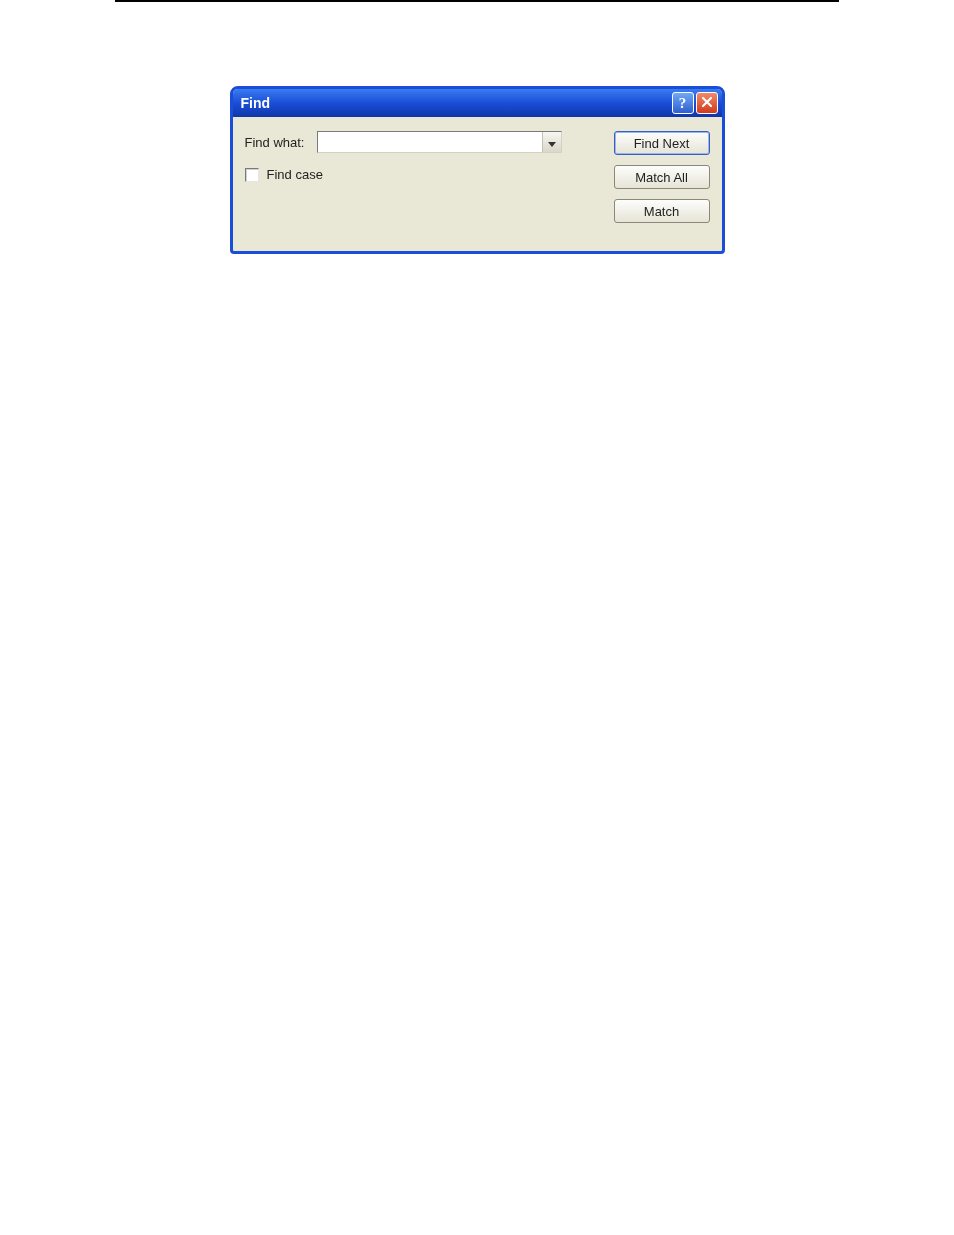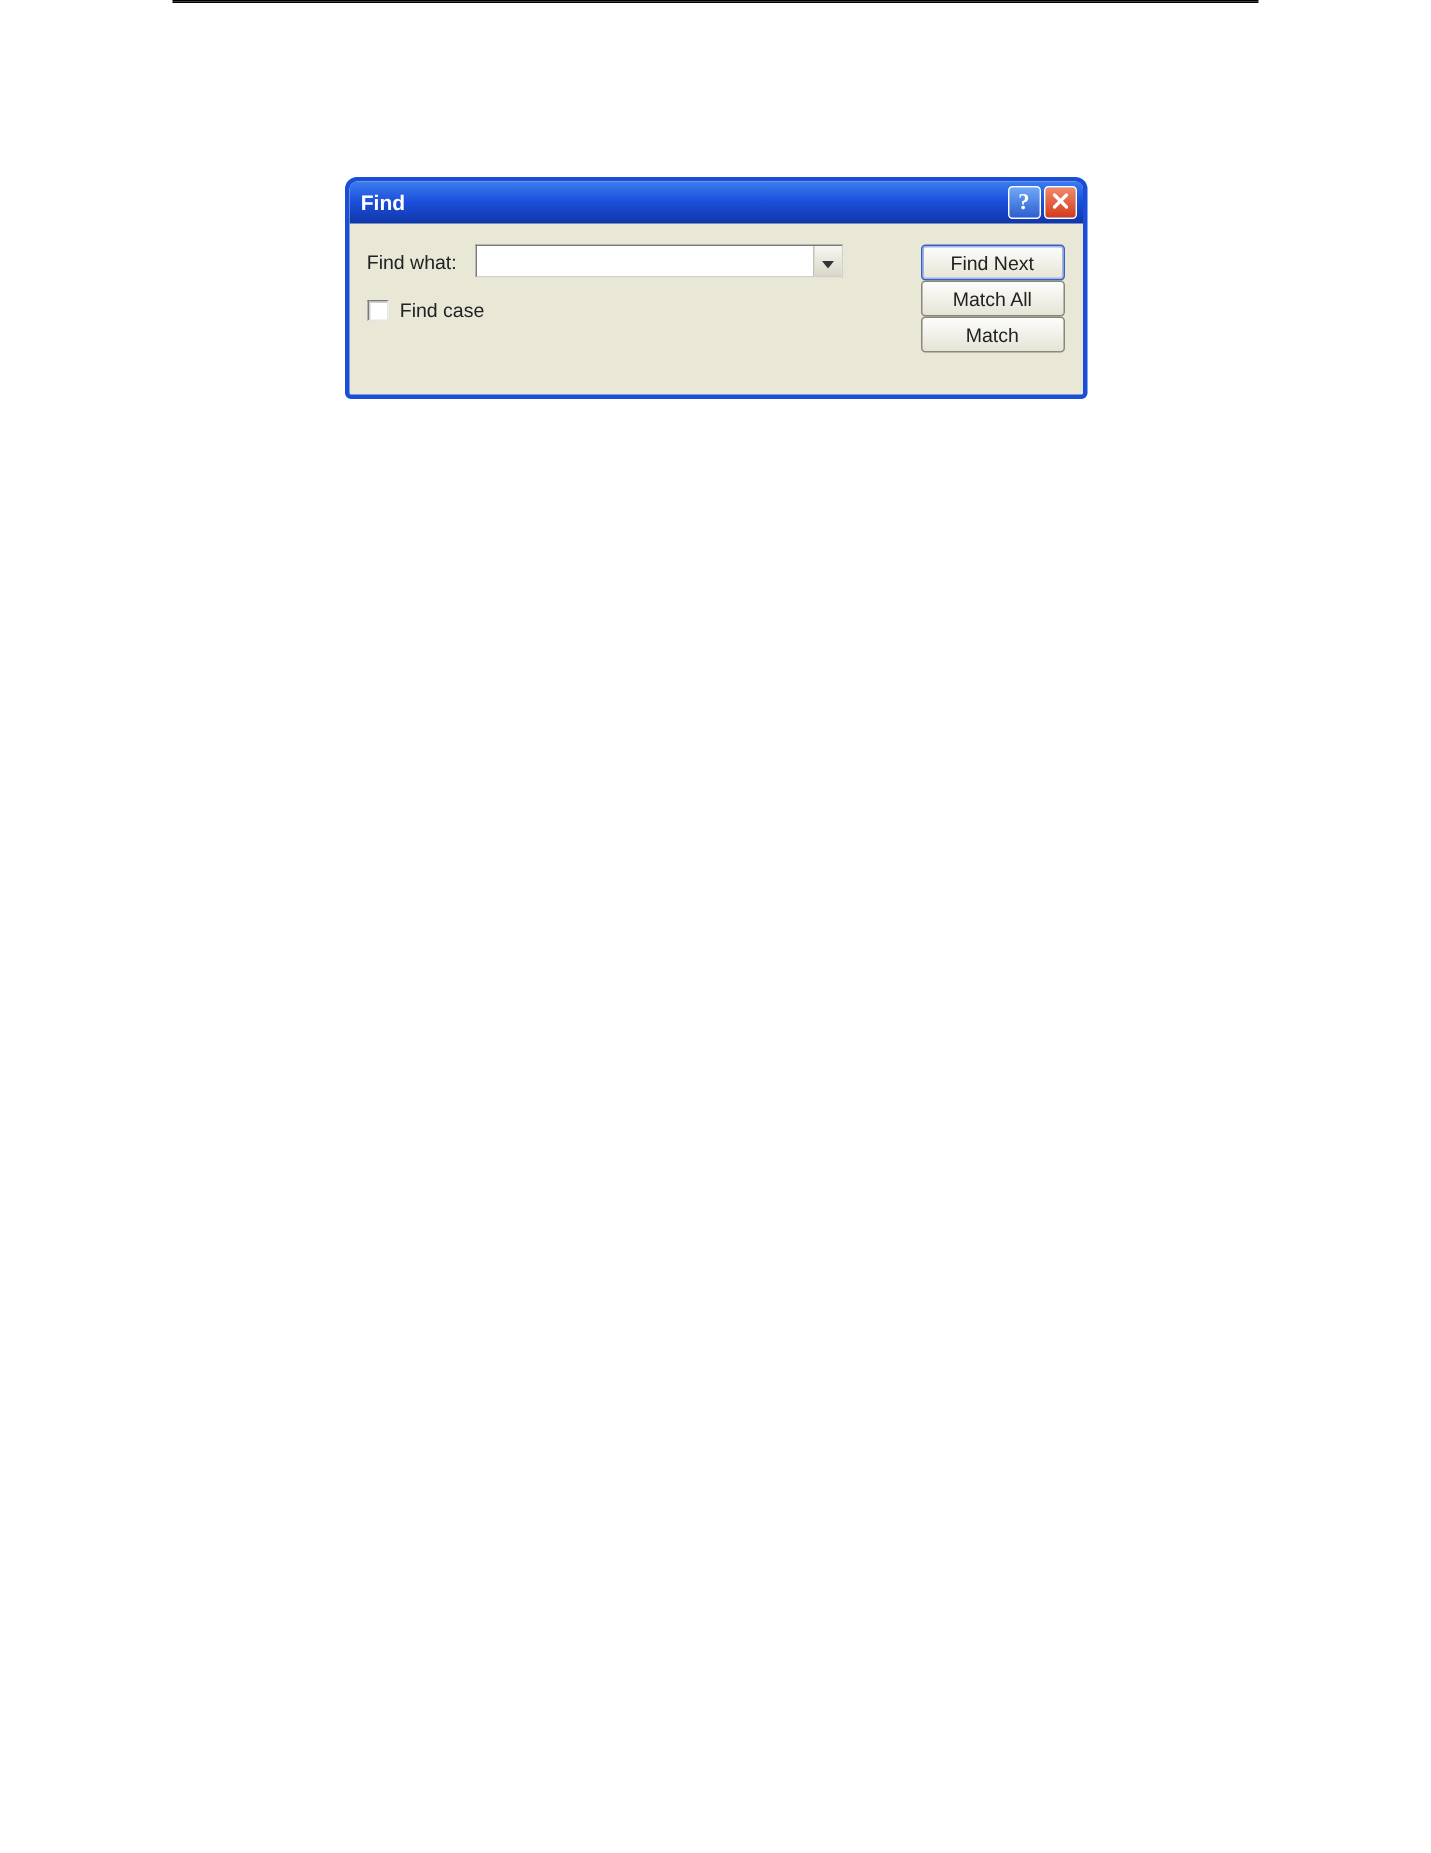--- a/index.html
+++ b/index.html
@@ -18,21 +18,21 @@
     box-sizing: border-box;
   }
   hr.rule {
     border: none;
     border-top: 1px solid #000;
     margin: 0;
   }
   .rule1 { margin-top: 283px; }
   .rule2 { margin-top: 398px; }
   .dialog-wrap {
-    margin-top: 116px;
+    margin-top: 84px;
     display: flex;
     justify-content: center;
   }
   
   .dlg {
     width: 489px;
     border: 3px solid #1a4ed8;
     border-radius: 8px 8px 4px 4px;
     background: #e9e7d6;
     box-shadow: none;
@@ -128,20 +128,21 @@
     border-right: 1px solid #e5e5e5;
     border-bottom: 1px solid #e5e5e5;
     box-shadow: inset 1px 1px 0 #d4d0c8;
     margin-right: 8px;
     box-sizing: border-box;
   }
   .dlg-right {
     width: 96px;
     display: flex;
     flex-direction: column;
+    gap: 10px;
     margin-left: 20px;
   }
   .xp-btn {
     height: 24px;
     background: linear-gradient(to bottom, #fdfdfb, #e6e4d6);
     border: 1px solid #8a887a;
     border-radius: 3px;
     font-size: 13px;
     color: #222;
     display: flex;

